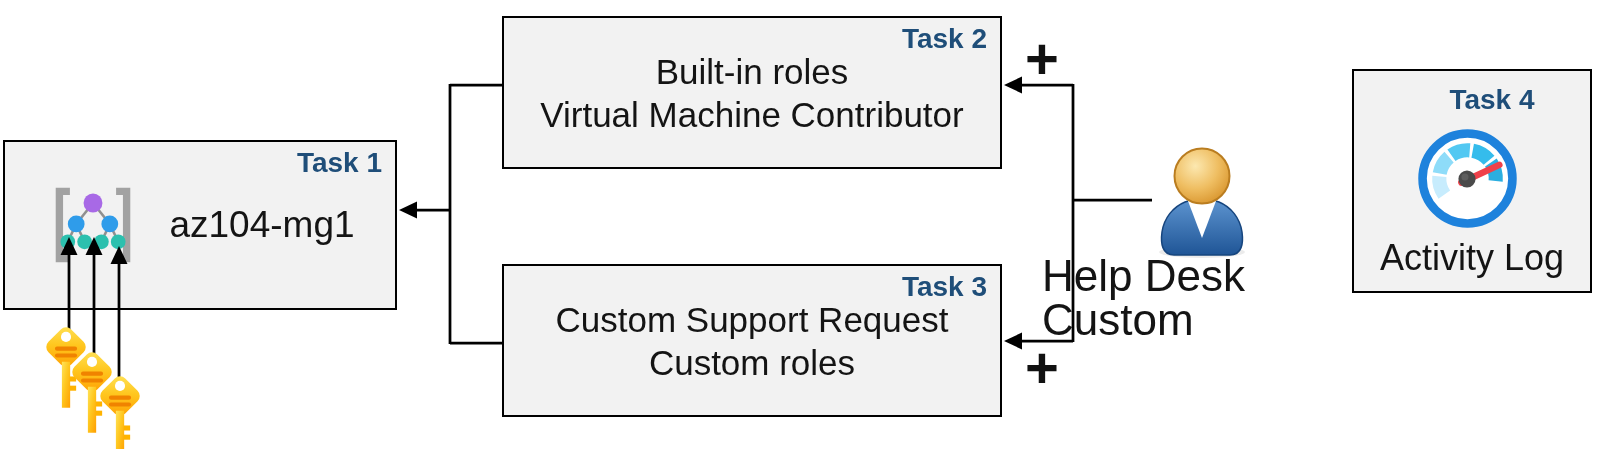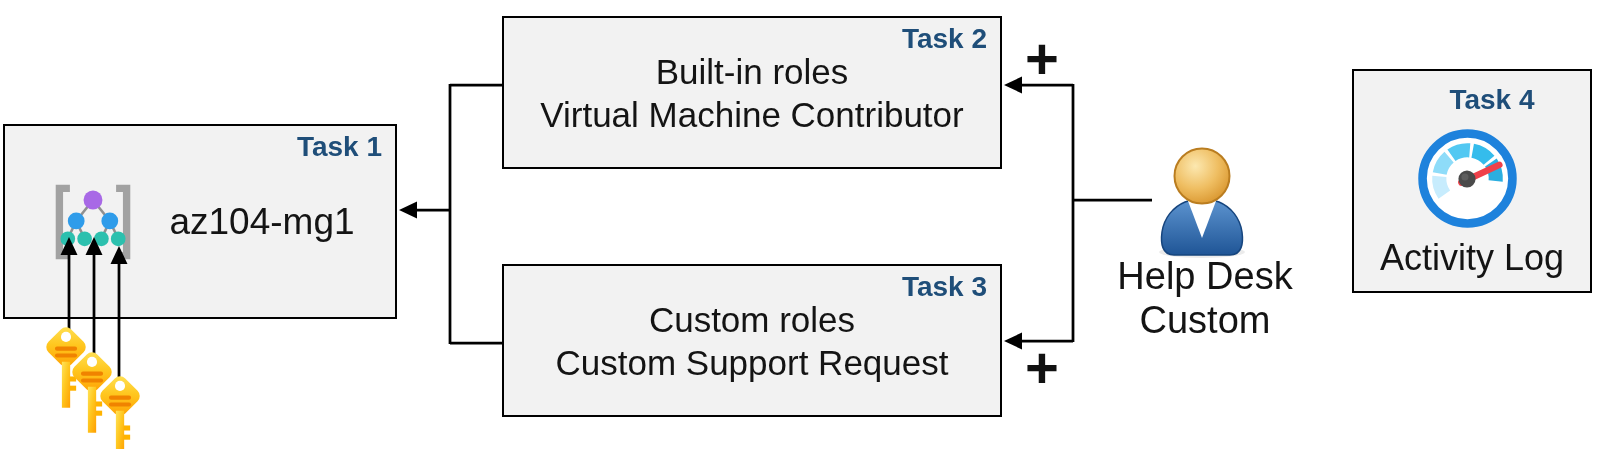--- a/index.html
+++ b/index.html
@@ -31,31 +31,31 @@
     position:absolute;left:0;right:0;top:166px;text-align:center;font-size:36px;z-index:2;
   }
   .overlay{
     position:absolute;left:0;top:0;z-index:4;pointer-events:none;
   }
   .plus{
     position:absolute;transform:translate(-50%,-50%);font-size:58px;font-weight:bold;
     color:#111;z-index:5;line-height:1;
   }
   .actor-label{
-    position:absolute;left:1100px;top:254px;width:210px;text-align:center;
-    font-size:38px;line-height:44px;z-index:3;
+    position:absolute;left:1042px;top:254px;width:210px;text-align:left;
+    font-size:44px;line-height:44px;z-index:3;
   }
   .actor-label span{display:block;}
 </style>
 </head>
 <body>
 
 <div class="canvas">
 
-  <div class="box" id="task1" style="left:3px;top:124px;width:394px;height:195px;">
+  <div class="box" id="task1" style="left:3px;top:140px;width:394px;height:170px;">
     <span class="tlabel">Task 1</span>
     <div class="t1row">
       <svg class="mg-icon" width="84" height="78" viewBox="0 0 80 74">
         <g stroke="#A2A2A2" stroke-width="7" fill="none">
           <path d="M18,5 H8 V69 H18"></path>
           <path d="M62,5 H72 V69 H62"></path>
         </g>
         <g stroke="#909090" stroke-width="2.5">
           <line x1="40" y1="16" x2="24" y2="36"></line>
           <line x1="40" y1="16" x2="56" y2="36"></line>
@@ -80,22 +80,22 @@
     <span class="tlabel">Task 2</span>
     <div class="box-lines">
       <div>Built-in roles</div>
       <div>Virtual Machine Contributor</div>
     </div>
   </div>
 
   <div class="box" id="task3" style="left:502px;top:264px;width:500px;height:153px;">
     <span class="tlabel">Task 3</span>
     <div class="box-lines">
+      <div>Custom Support Request</div>
       <div>Custom roles</div>
-      <div>Custom Support Request</div>
     </div>
   </div>
 
   <div class="box" id="task4" style="left:1352px;top:69px;width:240px;height:224px;">
     <span class="tlabel-center">Task 4</span>
     <svg class="gauge-icon" width="101" height="101" viewBox="0 0 100 100">
       <circle cx="50" cy="50" r="44.5" fill="#ffffff" stroke="#1E82DC" stroke-width="8.5"></circle>
       <path d="M21.3,70.1 A35,35 0 0 1 15.1,47.4 L29.1,48.5 A21,21 0 0 0 32.8,62.0 Z" fill="#C7ECFD"></path>
       <path d="M15.6,43.8 A35,35 0 0 1 27.2,23.4 L36.3,34.1 A21,21 0 0 0 29.3,46.3 Z" fill="#8EDCF9"></path>
       <path d="M30.1,21.2 A35,35 0 0 1 52.8,15.1 L51.7,29.1 A21,21 0 0 0 38.1,32.7 Z" fill="#52C8F2"></path>

